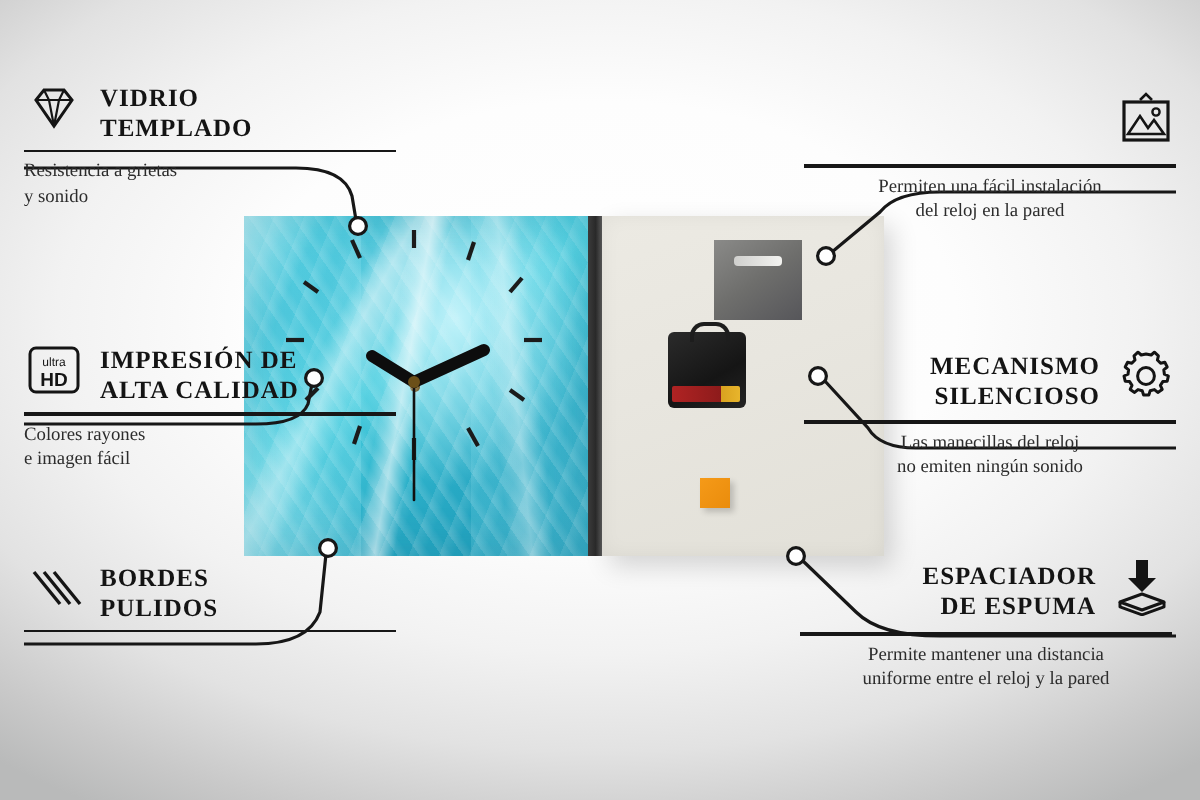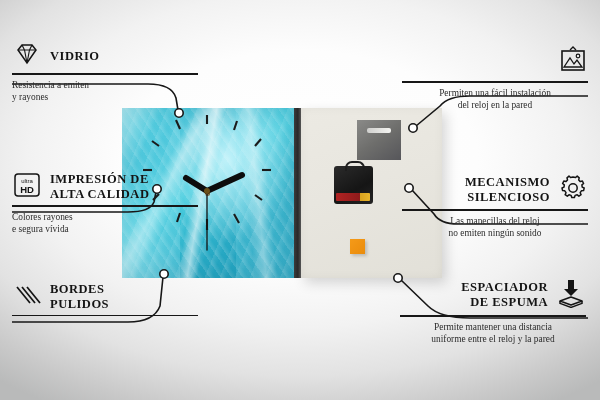--- a/index.html
+++ b/index.html
@@ -166,47 +166,48 @@
   <div class="feature left" style="left:12px;top:42px;">
     <div class="head">
       <span class="icon">
         <svg width="30" height="24" viewBox="0 0 30 24">
           <path d="M6 8 L10 3 L20 3 L24 8 L15 21 Z" fill="none" stroke="#141414" stroke-width="1.5"></path>
           <path d="M6 8 H24 M10 3 L12.5 8 L15 21 M20 3 L17.5 8 L15 21" fill="none" stroke="#141414" stroke-width="1.1"></path>
         </svg>
       </span>
       <span class="title">
         <span>VIDRIO</span><br>
-      </span>
-    </div>
-    <div class="rule"></div>
-    <div class="desc">
-      <span>Resistencia a emiten</span><br>
-      <span>y rayones</span>
+        <span>TEMPLADO</span>
+      </span>
+    </div>
+    <div class="rule"></div>
+    <div class="desc">
+      <span>Resistencia a grietas</span><br>
+      <span>y sonido</span>
     </div>
   </div>
 
   <div class="feature left" style="left:12px;top:172px;">
     <div class="head">
       <span class="icon">
         <svg width="30" height="26" viewBox="0 0 30 26">
           <rect x="3" y="2" width="24" height="22" rx="3" fill="none" stroke="#141414" stroke-width="1.5"></rect>
           <text x="15" y="11" font-family="Liberation Sans, sans-serif" font-size="6" text-anchor="middle" fill="#141414">ultra</text>
           <text x="15" y="21" font-family="Liberation Sans, sans-serif" font-size="9.5" font-weight="bold" text-anchor="middle" fill="#141414">HD</text>
         </svg>
       </span>
       <span class="title">
         <span>IMPRESIÓN DE</span><br>
         <span>ALTA CALIDAD</span>
       </span>
     </div>
     <div class="rule"></div>
     <div class="desc">
       <span>Colores rayones</span><br>
-      <span>e segura vívida</span>
+      <span>e imagen fácil</span>
     </div>
   </div>
 
   <div class="feature left" style="left:12px;top:282px;">
     <div class="head">
       <span class="icon">
         <svg width="30" height="24" viewBox="0 0 30 24">
           <g stroke="#141414" stroke-width="1.7" fill="none">
             <path d="M5 4 L18 20"></path>
               <path d="M10 4 L23 20"></path>

